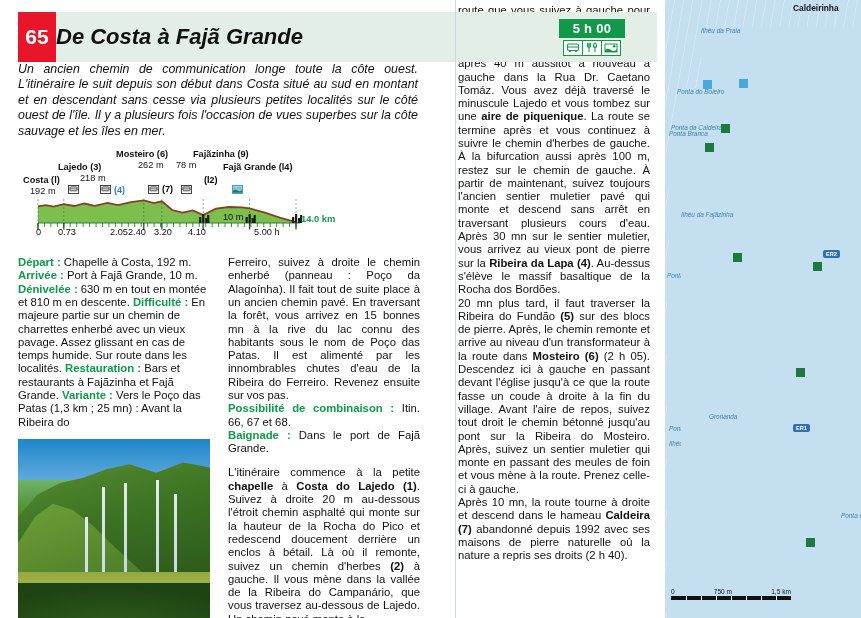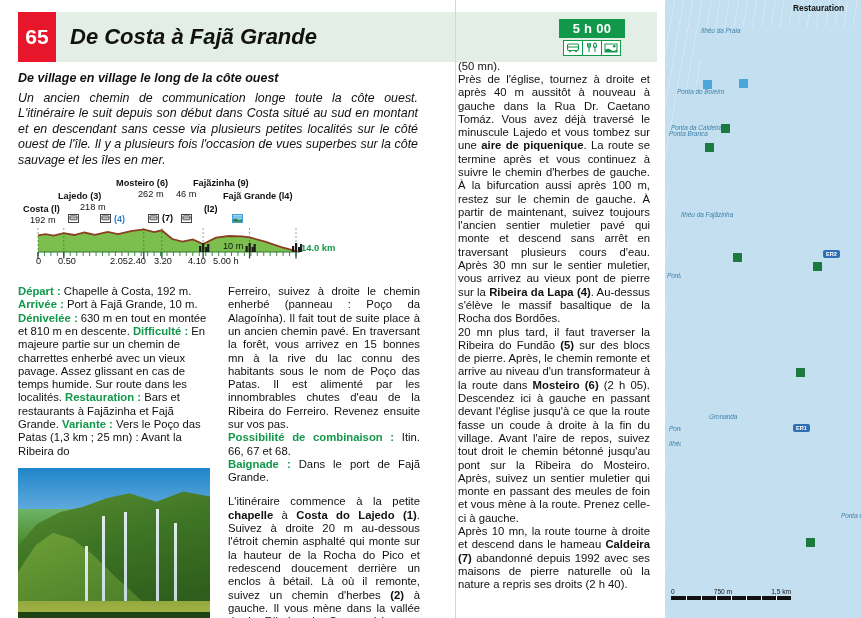--- a/index.html
+++ b/index.html
@@ -16,21 +16,21 @@
   
   .content { width: 665px; height:618px; position:relative; padding: 12px 8px 0 18px; }
 
   
   .hdr { position:relative; height: 50px; background:#e3efe6; display:flex; align-items:stretch; }
   .hdr-num {
     width:38px; background:#e8162a; color:#fff; font-weight:bold; font-size:21px;
     display:flex; align-items:center; justify-content:center; font-style:normal;
   }
   .hdr-title {
-    flex:1; display:flex; align-items:center; padding-left:14px;
+    flex:1; display:flex; align-items:center; 
     font-size:22px; font-weight:bold; font-style:italic; color:#111; letter-spacing:0px;
   }
   .hdr-right { width:130px; display:flex; flex-direction:column; align-items:center; justify-content:center; gap:2px; padding-right:0;}
   .time-badge {
     background:#12984a; color:#fff; font-weight:bold; font-size:13px;
     padding:2px 14px; letter-spacing:0.3px;
   }
   .icon-row { display:flex; gap:0px; }
   .ico {
     width:20px; height:16px; border:1px solid #12984a; background:#fff;
@@ -148,21 +148,20 @@
             <svg width="14" height="10" viewBox="0 0 14 10">
                 <rect x="1" y="1" width="12" height="8" fill="none" stroke="#12984a" stroke-width="1"></rect>
                 <path d="M1 7 Q4 4.5 7 7 Q10 9 13 6.5 L13 9 L1 9 Z" fill="#12984a"></path>
                 <circle cx="10.2" cy="3.3" r="1.3" fill="#12984a"></circle>
               </svg>
           </div>
         </div>
       </div>
     </div>
 
-    <div class="subtitle">De village en village le long de la côte ouest</div>
     <div class="intro">Un ancien chemin de communication longe toute la côte ouest. L'itinéraire le suit depuis son début dans Costa situé au sud en montant et en descendant sans cesse via plusieurs petites localités sur le côté ouest de l'île. Il y a plusieurs fois l'occasion de vues superbes sur la côte sauvage et les îles en mer.</div>
 
     <div class="profile">
       <svg id="profsvg" width="420" height="105" viewBox="0 0 420 105">
           <path d="M 20 78 L 20.0 61.4 L 27.7 60.2 L 35.5 61.7 L 45.8 59.1 L 56.1 61.0 L 66.4 58.5 L 76.8 60.8 L 89.7 57.9 L 100.0 60.2 L 112.9 57.2 L 125.8 55.3 L 136.1 58.1 L 143.8 56.3 L 154.2 65.0 L 164.5 67.6 L 174.8 65.4 L 185.1 70.1 L 198.0 63.7 L 210.9 62.0 L 223.8 62.4 L 231.6 63.4 L 247.0 67.6 L 262.5 72.8 L 278.0 77.1 L 278 78 Z" fill="#7cbf4f"></path>
           <path d="M 20.0 61.4 L 27.7 60.2 L 35.5 61.7 L 45.8 59.1 L 56.1 61.0 L 66.4 58.5 L 76.8 60.8 L 89.7 57.9 L 100.0 60.2 L 112.9 57.2 L 125.8 55.3 L 136.1 58.1 L 143.8 56.3 L 154.2 65.0 L 164.5 67.6 L 174.8 65.4 L 185.1 70.1 L 198.0 63.7 L 210.9 62.0 L 223.8 62.4 L 231.6 63.4 L 247.0 67.6 L 262.5 72.8 L 278.0 77.1" fill="none" stroke="#8a3f22" stroke-width="1.8"></path>
           <line x1="20" x2="282" y1="78" y2="78" stroke="#2f7d32" stroke-width="1.1"></line>
           <line x1="20" x2="20" y1="78" y2="82" stroke="#2f7d32" stroke-width="0.9"></line>
           <line x1="26.45" x2="26.45" y1="78" y2="82" stroke="#2f7d32" stroke-width="0.9"></line>
           <line x1="32.9" x2="32.9" y1="78" y2="82" stroke="#2f7d32" stroke-width="0.9"></line>
@@ -238,34 +237,34 @@
           </g>
         </svg>
       <div id="prof-overlay">
           <div class="prof-lbl prof-name" style="left: 5px; top: 30px;">Costa (l)</div>
           <div class="prof-lbl prof-alt" style="left: 12px; top: 41px;">192 m</div>
           <div class="prof-lbl prof-name" style="left: 40px; top: 17px;">Lajedo (3)</div>
           <div class="prof-lbl prof-alt" style="left: 62px; top: 28px;">218 m</div>
           <div class="prof-lbl prof-name" style="left: 98px; top: 4px;">Mosteiro (6)</div>
           <div class="prof-lbl prof-alt" style="left: 120px; top: 15px;">262 m</div>
           <div class="prof-lbl prof-name" style="left: 175px; top: 4px;">Fajãzinha (9)</div>
-          <div class="prof-lbl prof-alt" style="left: 158px; top: 15px;">46 m</div>
+          <div class="prof-lbl prof-alt" style="left: 158px; top: 15px;">78 m</div>
           <div class="prof-lbl prof-name" style="left: 205px; top: 17px;">Fajã Grande (l4)</div>
           <div class="prof-lbl prof-alt" style="left: 205px; top: 28px; margin-top: 39px;">10 m</div>
           <div class="prof-node blue" style="left: 96px; top: 40px;">(4)</div>
           <div class="prof-node" style="left: 144px; top: 39px;">(7)</div>
           <div class="prof-node" style="left: 186px; top: 30px;">(l2)</div>
           <div class="km-lbl" style="left: 283px; top: 68px;">14.0 km</div>
           <div class="tick-lbl" style="left: 18px; top: 82px;">0</div>
-          <div class="tick-lbl" style="left: 40px; top: 82px;">0.50</div>
+          <div class="tick-lbl" style="left: 40px; top: 82px;">0.73</div>
           <div class="tick-lbl" style="left: 92px; top: 82px;">2.05</div>
           <div class="tick-lbl" style="left: 110px; top: 82px;">2.40</div>
           <div class="tick-lbl" style="left: 136px; top: 82px;">3.20</div>
           <div class="tick-lbl" style="left: 170px; top: 82px;">4.10</div>
-          <div class="tick-lbl" style="left: 195px; top: 82px;">5.00 h</div>
+          <div class="tick-lbl" style="left: 188px; top: 82px; padding-left: 48px;">5.00 h</div>
           <div class="mini-ico" style="left: 50px; top: 40px;">
             <svg width="9" height="7" viewBox="0 0 14 10">
               <rect x="1.5" y="1" width="11" height="6" rx="1" fill="none" stroke="#333" stroke-width="1.4"></rect>
               <line x1="1.5" y1="4" x2="12.5" y2="4" stroke="#333" stroke-width="1.2"></line>
             </svg>
           </div>
           <div class="mini-ico" style="left: 82px; top: 40px;">
             <svg width="9" height="7" viewBox="0 0 14 10">
               <rect x="1.5" y="1" width="11" height="6" rx="1" fill="none" stroke="#333" stroke-width="1.4"></rect>
               <line x1="1.5" y1="4" x2="12.5" y2="4" stroke="#333" stroke-width="1.2"></line>
@@ -381,21 +380,21 @@
         <div class="pin" style="left: 122px; top: 205px;">10</div>
         <div class="pin" style="left: 100px; top: 229px;">9</div>
         <div class="pin" style="left: 48px; top: 236px;">8</div>
         <div class="pin" style="left: 82px; top: 276px;">7</div>
         <div class="pin" style="left: 114px; top: 333px;">6</div>
         <div class="pin" style="left: 126px; top: 375px;">5</div>
         <div class="pin" style="left: 128px; top: 400px;">4</div>
         <div class="pin" style="left: 120px; top: 444px;">3</div>
         <div class="pin" style="left: 93px; top: 497px;">2</div>
         <div class="pin" style="left: 130px; top: 483px;">1</div>
-        <div class="mlbl town" style="left: 128px; top: 3px;">Restauration</div>
+        <div class="mlbl town" style="left: 128px; top: 3px;">Caldeirinha</div>
         <div class="mlbl town" style="left: 82px; top: 26px;">Ponta da Fajã</div>
         <div class="mlbl town" style="left: 58px; top: 110px;">Fajã Grande</div>
         <div class="mlbl" style="left: 162px; top: 75px;">Rocha</div>
         <div class="mlbl town" style="left: 50px; top: 224px;">Fajãzinha</div>
         <div class="mlbl" style="left: 128px; top: 222px;">Moinho</div>
         <div class="mlbl" style="left: 82px; top: 288px;">Ladeira</div>
         <div class="mlbl town" style="left: 72px; top: 348px;">Mosteiro</div>
         <div class="mlbl" style="left: 122px; top: 345px;">Cabeço do Silvado</div>
         <div class="mlbl" style="left: 140px; top: 378px;">Rocha</div>
         <div class="mlbl" style="left: 138px; top: 387px;">dos Bordões</div>

